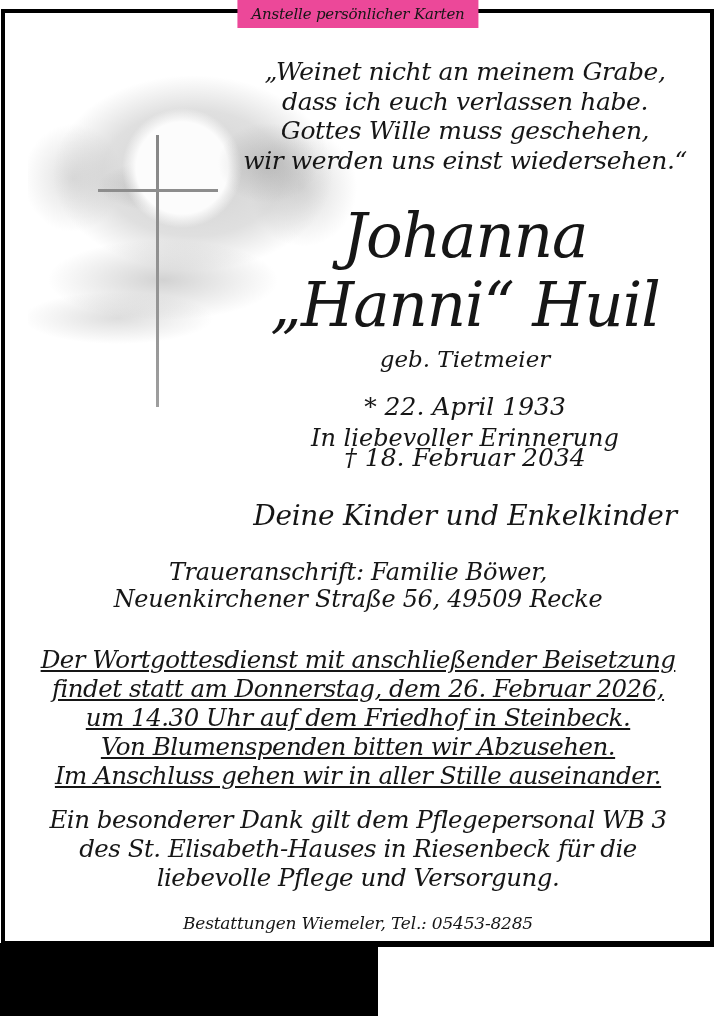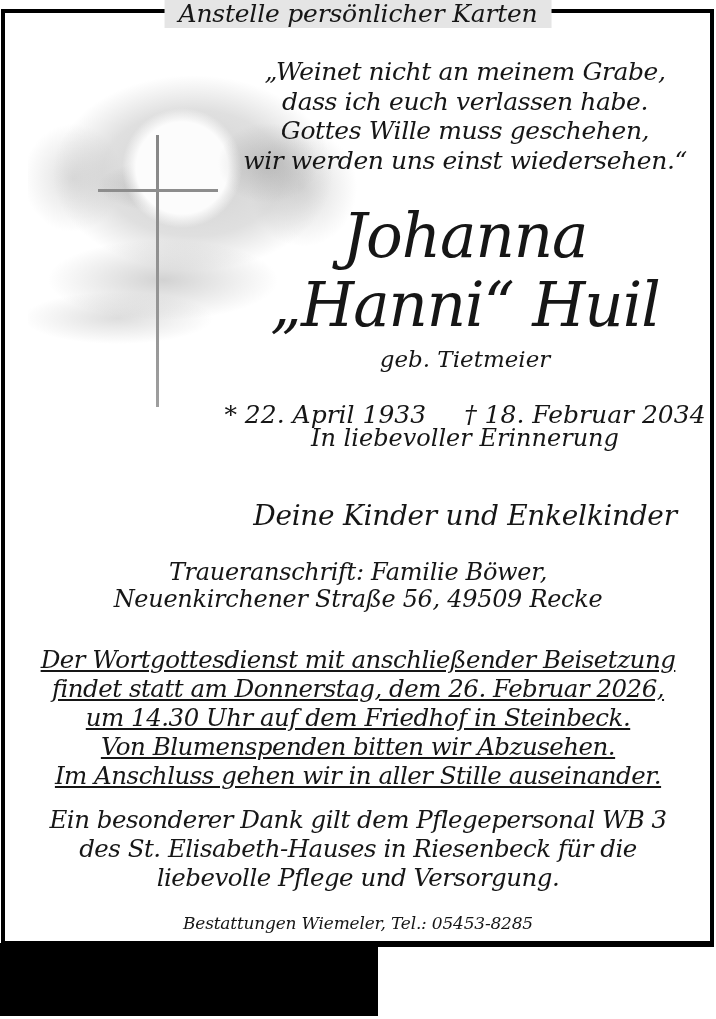--- a/index.html
+++ b/index.html
@@ -23,23 +23,23 @@
     width: 713px; height: 938px;
     box-sizing: border-box;
     border: 4px solid #000000;
     border-bottom-width: 6px;
     z-index: 1;
   }
   .header-label {
     position: absolute;
     top: 0px; left: 50%;
     transform: translateX(-50%);
-    background: #e5e5e5;
+    background: #ec4899;
     padding: 0 14px;
-    font-size: 25px;
+    font-size: 15px;
     line-height: 28px;
     white-space: nowrap;
     z-index: 2;
     letter-spacing: -0.2px;
   }
   
   .artwork { position: absolute; left: 28px; top: 48px; width: 330px; height: 370px; z-index: 0; }
   .cloud {
     position: absolute; left: 0; top: 0; width: 330px; height: 300px;
     background:
@@ -62,21 +62,21 @@
     width: 120px; height: 3px;
     background: #8d8d8d;
   }
   
   .txt { position: absolute; text-align: center; z-index: 3; }
   .right-col { left: 214px; width: 502px; }
   .full-col { left: 0; width: 716px; }
   .quote { top: 57px; font-size: 25px; line-height: 29.5px; letter-spacing: -0.4px; }
   .name  { top: 201px; font-size: 61px; line-height: 69px; letter-spacing: -1px; white-space: nowrap; font-style: italic; }
   .maiden { top: 346px; font-size: 23px; }
-  .dates { top: 400px; font-size: 25px; display: flex; justify-content: center; gap: 38px; white-space: nowrap; }
+  .dates { top: 392px; font-size: 25px; display: flex; justify-content: center; gap: 22px; white-space: nowrap; flex-direction: column; }
   .remembrance { top: 424px; font-size: 24px; }
   .mourners { top: 459px; font-size: 28px; letter-spacing: -0.3px; margin-top: 40px; }
   .address { top: 559px; font-size: 24px; line-height: 27px; letter-spacing: -0.3px; }
   .service { top: 645px; font-size: 24.5px; line-height: 29px; letter-spacing: -0.5px; text-decoration: underline; }
   .thanks  { top: 805px; font-size: 24.5px; line-height: 29px; letter-spacing: -0.5px; }
   .undertaker { top: 913px; font-size: 17px; letter-spacing: -0.2px; }
   
   .redaction {
     position: absolute;
     left: 0; top: 943px;

